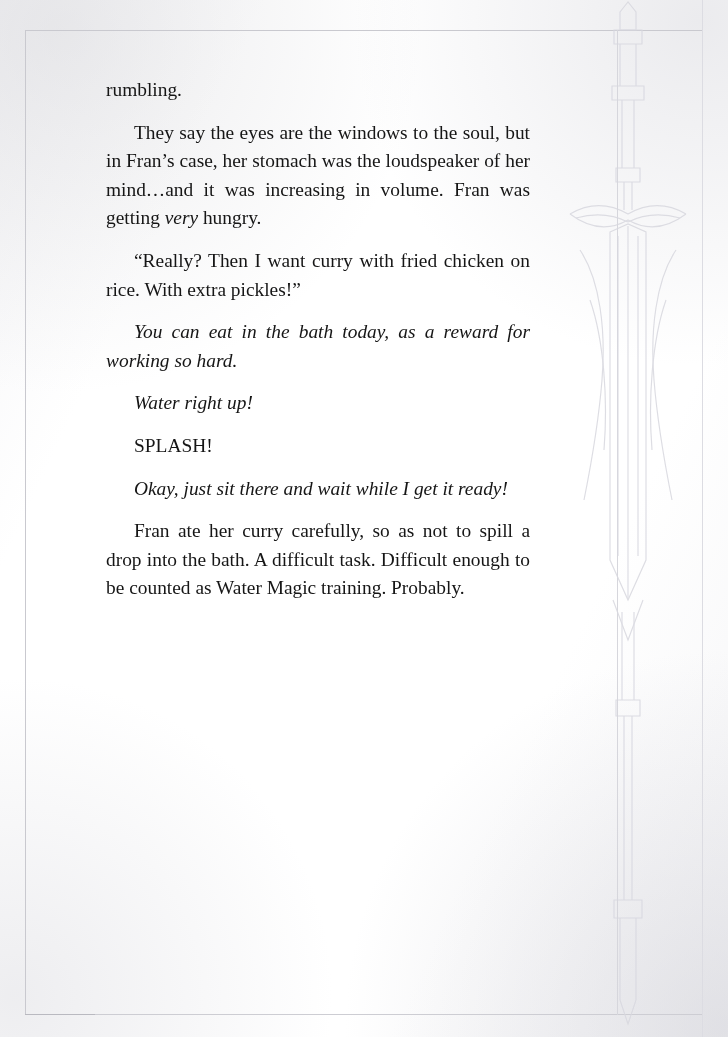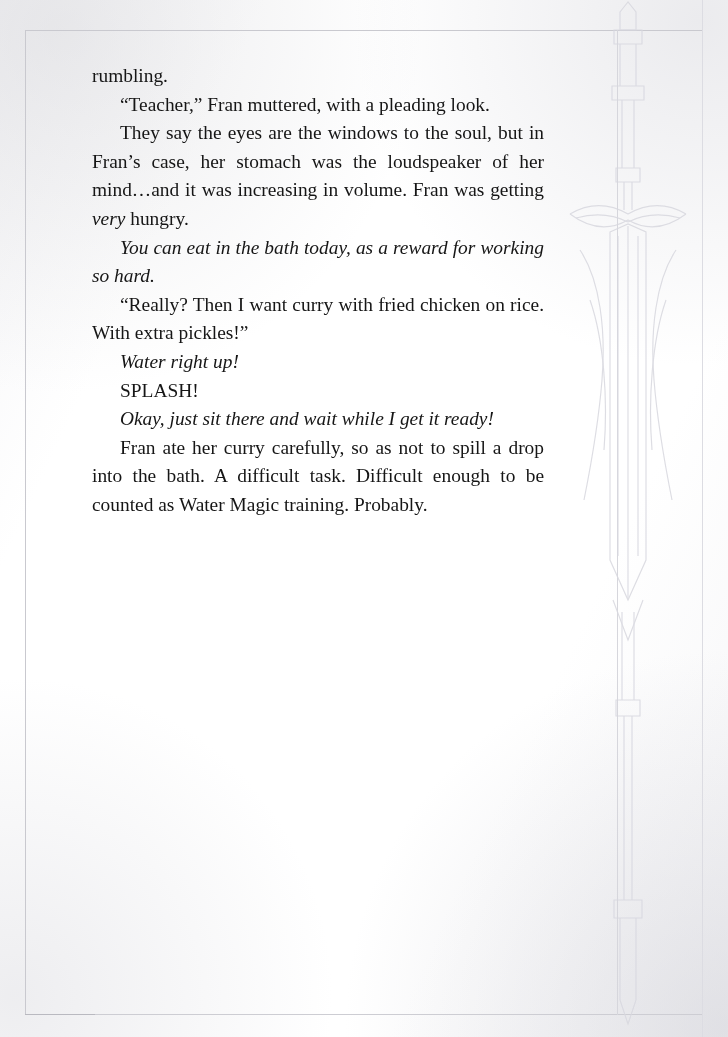--- a/index.html
+++ b/index.html
@@ -92,21 +92,21 @@
     width: 452px;
     font-size: 19.4px;
     line-height: 28.6px;
     text-align: justify;
     text-justify: inter-word;
     -webkit-hyphens: none;
     hyphens: none;
     color: #161616;
   }
   .text-column p {
-    margin: 0;
+    margin: 14px;
   }
   .p-indent {
     text-indent: 28px;
   }
   .p-flush {
     text-indent: 0;
   }
   em, .ital {
     font-style: italic;
   }
@@ -168,24 +168,23 @@
 
       <path d="M30 250 C 50 280, 56 330, 52 380 C 48 430, 40 470, 34 500"></path>
       <path d="M126 250 C 106 280, 100 330, 104 380 C 108 430, 116 470, 122 500"></path>
       <path d="M40 300 C 54 340, 58 400, 54 450"></path>
       <path d="M116 300 C 102 340, 98 400, 102 450"></path>
     </g>
   </svg>
 
   <div class="text-column">
     <p class="p-flush">rumbling.</p>
-    <p class="p-indent">“Teacher,” Fran muttered, with a pleading look.</p>
     <p class="p-indent"><span>They say the eyes are the windows to the soul, but in Fran’s case, her stomach was the loudspeaker of her mind…and it was increasing in volume. Fran was getting </span><em>very</em><span> hungry.</span></p>
+    <p class="p-indent">“Really? Then I want curry with fried chicken on rice. With extra pickles!”</p>
     <p class="p-indent ital">You can eat in the bath today, as a reward for working so hard.</p>
-    <p class="p-indent">“Really? Then I want curry with fried chicken on rice. With extra pickles!”</p>
     <p class="p-indent ital">Water right up!</p>
     <p class="p-indent">SPLASH!</p>
     <p class="p-indent ital">Okay, just sit there and wait while I get it ready!</p>
     <p class="p-indent">Fran ate her curry carefully, so as not to spill a drop into the bath. A difficult task. Difficult enough to be counted as Water Magic training. Probably.</p>
   </div>
 
   <div class="folio">
     <span>156</span>
   </div>
 </div>

